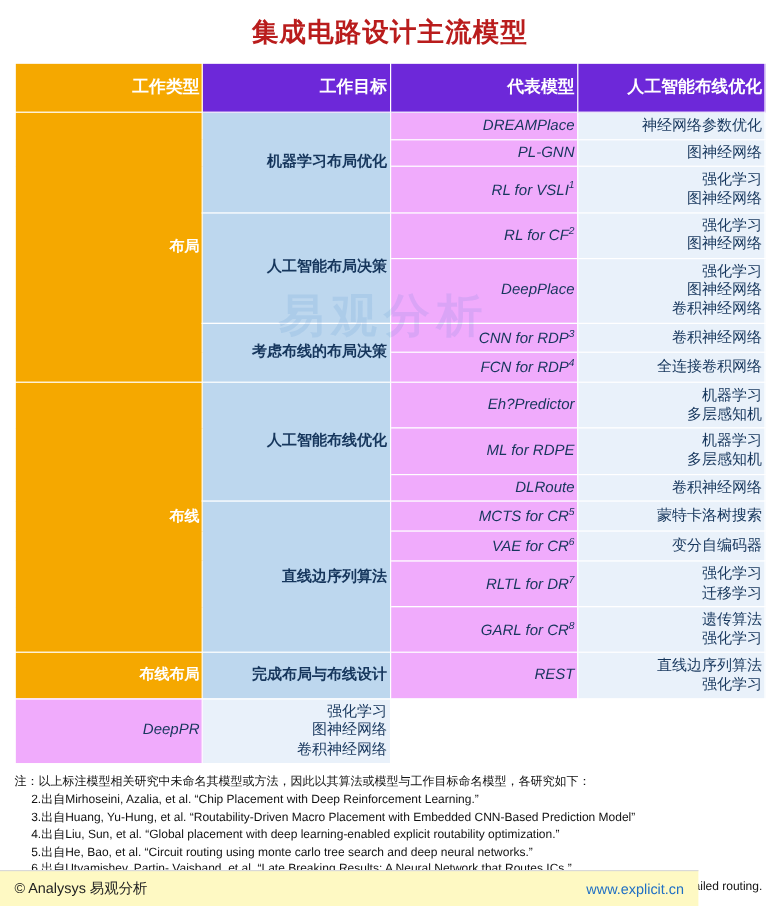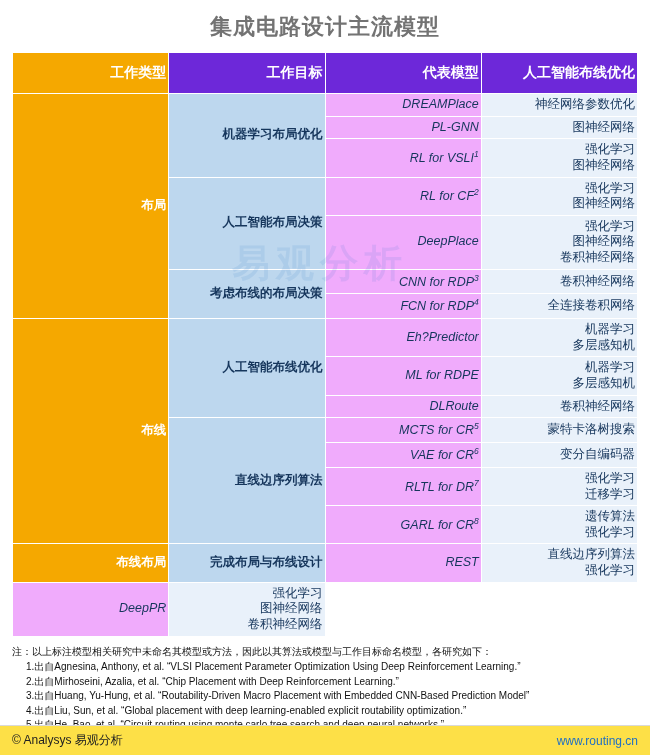--- a/index.html
+++ b/index.html
@@ -7,21 +7,21 @@
     width:650px;height:755px;
     background:#ffffff;
     font-family:"Liberation Sans","DejaVu Sans",sans-serif;
     color:#1a1a1a;
     overflow:hidden;
   }
   .page{position:relative;width:650px;height:755px;box-sizing:border-box;}
 
   .title{
     text-align:center;
-    color:#737373;
+    color:#b91c1c;
     font-size:22px;
     font-weight:bold;
     letter-spacing:1px;
     padding:12px 0 10px 0;
   }
 
   .tbl{
     width:626px;
     margin:0 12px;
     border-collapse:collapse;
@@ -81,30 +81,30 @@
     font-size:10px;
     line-height:1.45;
     color:#111;
   }
   .notes .n-head{margin-bottom:1px;}
   .notes .n-item{padding-left:14px;text-indent:0;}
 
   .footer{
     position:absolute;
     left:0;bottom:0;
-    width:650px;
+    width:582px;
     border-top:1px solid #d9d9d9;
     box-sizing:border-box;
     padding:6px 12px;
     display:flex;
     justify-content:space-between;
     align-items:center;
     font-size:12px;
     color:#222;
-    background:#fde047;
+    background:#fef9c3;
   }
   .footer .right{color:#1f6fc4;}
 
   .wm{
     position:absolute;
     left:60px;top:238px;
     width:520px;
     text-align:center;
     font-size:38px;
     font-weight:bold;
@@ -248,28 +248,27 @@
             <span class="ln">图神经网络</span>
             <span class="ln">卷积神经网络</span>
           </td>
         </tr>
       </tbody>
   </table>
 
   <div class="notes">
     <div class="n-head">注：以上标注模型相关研究中未命名其模型或方法，因此以其算法或模型与工作目标命名模型，各研究如下：</div>
     <div>
-        <div class="n-item">1.出自Agnesina, Anthony, et al. “VLSI Placement Parameter Optimization Using Deep Reinforcement Learning.”</div>
         <div class="n-item">2.出自Mirhoseini, Azalia, et al. “Chip Placement with Deep Reinforcement Learning.”</div>
         <div class="n-item">3.出自Huang, Yu-Hung, et al. “Routability-Driven Macro Placement with Embedded CNN-Based Prediction Model”</div>
         <div class="n-item">4.出自Liu, Sun, et al. “Global placement with deep learning-enabled explicit routability optimization.”</div>
         <div class="n-item">5.出自He, Bao, et al. “Circuit routing using monte carlo tree search and deep neural networks.”</div>
         <div class="n-item">6.出自Utyamishev, Partin- Vaisband, et al. “Late Breaking Results: A Neural Network that Routes ICs.”</div>
         <div class="n-item">7.出自Lin, Qu, et al. “Asynchronous reinforcement learning framework and knowledge transfer for net order exploration in detailed routing.</div>
       </div>
   </div>
 
   <div class="footer">
     <div class="left">© Analysys 易观分析</div>
-    <div class="right">www.routing.cn</div>
+    <div class="right">www.explicit.cn</div>
   </div>
 
 </div>
 
 </body></html>

